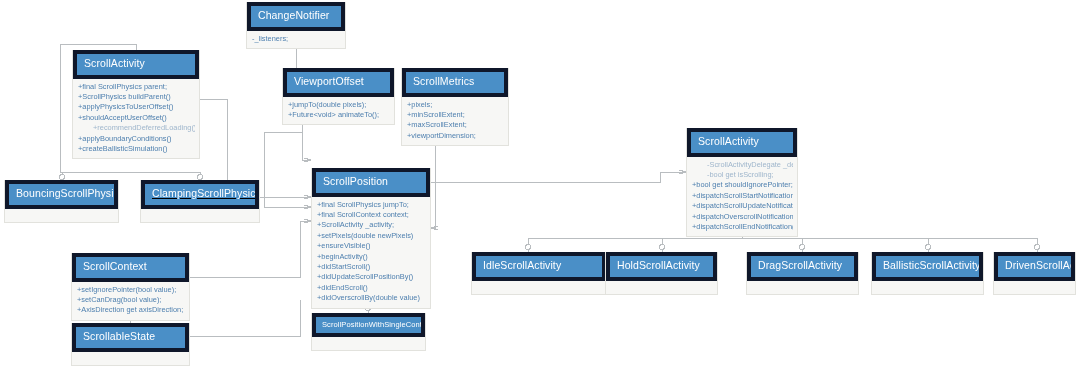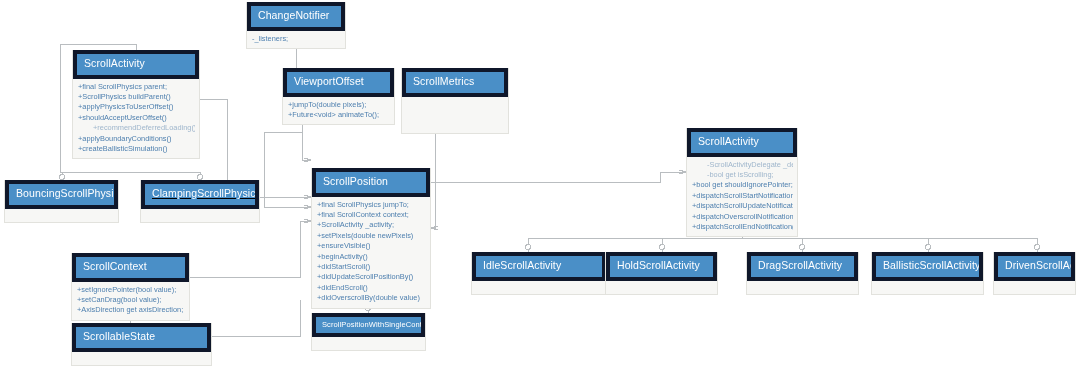--- a/index.html
+++ b/index.html
@@ -155,20 +155,26 @@
       </div>
       <div class="cls" style="left: 246px; top: 68px; width: 113px; min-height: 48px; margin-left: 36px;">
         <div class="hdr">ViewportOffset</div>
         <div class="body">
           <div class="ln">+jumpTo(double pixels);</div>
           <div class="ln">+Future&lt;void&gt; animateTo();</div>
         </div>
       </div>
       <div class="cls" style="left: 381px; top: 68px; width: 108px; min-height: 66px; margin-left: 20px;">
         <div class="hdr">ScrollMetrics</div>
+        <div class="body">
+          <div class="ln">+pixels;</div>
+          <div class="ln">+minScrollExtent;</div>
+          <div class="ln">+maxScrollExtent;</div>
+          <div class="ln">+viewportDimension;</div>
+        </div>
       </div>
       <div class="cls" style="left: 686px; top: 128px; width: 112px; min-height: 82px;">
         <div class="hdr">ScrollActivity</div>
         <div class="body">
           <div class="ln dim">-ScrollActivityDelegate _delegate;</div>
           <div class="ln dim">-bool get isScrolling;</div>
           <div class="ln">+bool get shouldIgnorePointer;</div>
           <div class="ln">+dispatchScrollStartNotification()</div>
           <div class="ln">+dispatchScrollUpdateNotification()</div>
           <div class="ln">+dispatchOverscrollNotification()</div>
@@ -199,21 +205,21 @@
         </div>
       </div>
       <div class="cls" style="left: 71px; top: 253px; width: 119px; min-height: 48px;">
         <div class="hdr">ScrollContext</div>
         <div class="body">
           <div class="ln">+setIgnorePointer(bool value);</div>
           <div class="ln">+setCanDrag(bool value);</div>
           <div class="ln">+AxisDirection get axisDirection;</div>
         </div>
       </div>
-      <div class="cls empty" style="left: 71px; top: 323px; width: 141px; min-height: 27px;">
+      <div class="cls empty" style="left: 71px; top: 323px; width: 119px; min-height: 27px;">
         <div class="hdr">ScrollableState</div>
         <div class="body"></div>
       </div>
       <div class="cls empty" style="left: 311px; top: 313px; width: 115px; min-height: 21px;">
         <div class="hdr tiny">ScrollPositionWithSingleContext</div>
         <div class="body"></div>
       </div>
       <div class="cls empty" style="left: 471px; top: 252px; width: 136px; min-height: 36px;">
         <div class="hdr">IdleScrollActivity</div>
         <div class="body"></div>

